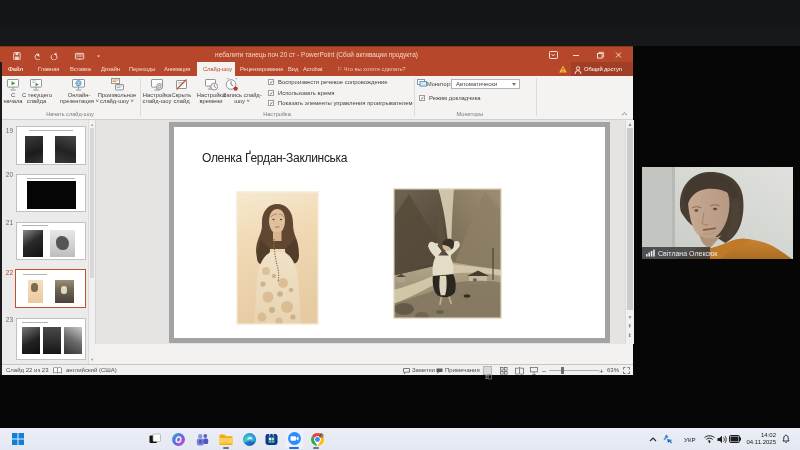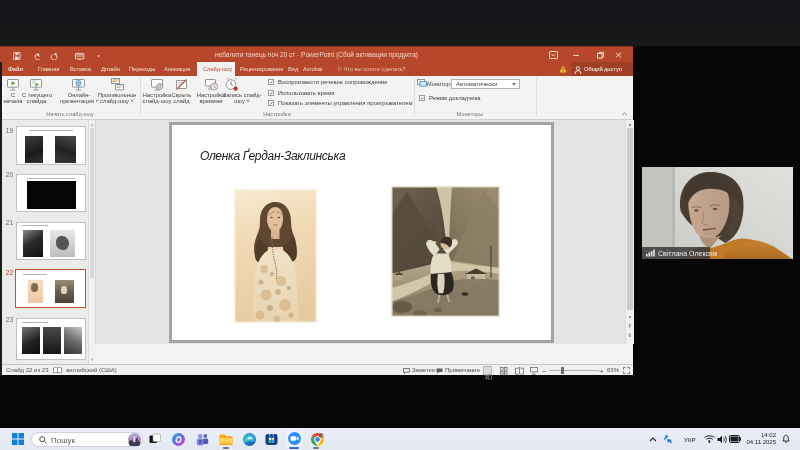--- a/index.html
+++ b/index.html
@@ -209,21 +209,21 @@
         <div style="position:absolute;left:26px;top:8px;width:18px;height:27px;background:linear-gradient(180deg,#4a4a4a,#161616);"></div>
         <div style="position:absolute;left:47px;top:8px;width:18px;height:27px;background:linear-gradient(210deg,#c8c8c8,#6a6a6a 50%,#333);"></div>
       </div>
       <div class="abs" style="left:88px;top:0;width:7px;height:244px;background:#f2f1ef;border-left:1px solid #dcdbd9;box-sizing:border-box;">
         <div style="position:absolute;left:1.2px;top:2px;color:#a0a0a0;font-size:4px;">▲</div>
         <div style="position:absolute;left:1.2px;bottom:2px;color:#a0a0a0;font-size:4px;">▼</div>
         <div style="position:absolute;left:1px;top:8px;width:4px;height:150px;background:#d8d7d5;"></div>
       </div>
     </div>
     <div class="abs" id="mainarea">
-      <div class="abs" style="left:73px;top:2px;width:385px;height:221px;background:#fff;border:3px solid #a3a3a3;box-sizing:border-box;font-style:italic;">
+      <div class="abs" style="left:73px;top:2px;width:441px;height:221px;background:#fff;border:5px solid #a3a3a3;box-sizing:border-box;">
         <div class="abs" style="left:28px;top:23.5px;font-size:12px;letter-spacing:-0.3px;color:#212121;">Оленка Ґердан-Заклинська</div>
         <svg class="abs" style="left:62px;top:64px;" width="83" height="134" viewBox="0 0 83 134">
           <defs>
             <linearGradient id="p1bg" x1="0.1" y1="0" x2="0.3" y2="1">
               <stop offset="0" stop-color="#f6e9cf"></stop>
               <stop offset="0.4" stop-color="#f0d9b4"></stop>
               <stop offset="1" stop-color="#e6cba2"></stop>
             </linearGradient>
             <linearGradient id="dress" x1="0" y1="0" x2="0" y2="1">
               <stop offset="0" stop-color="#f0e2c8"></stop>
@@ -442,40 +442,20 @@
     </svg>
   </div>
 
   <div class="abs" id="taskbar" style="left:0;top:428px;width:800px;height:22px;background:linear-gradient(180deg,#ebeef5,#e4e8f2);">
     <svg class="abs" style="left:12px;top:5px" width="12" height="12" viewBox="0 0 12 12">
       <rect x="0" y="0" width="5.5" height="5.5" fill="#1181d7"></rect>
       <rect x="6.5" y="0" width="5.5" height="5.5" fill="#1181d7"></rect>
       <rect x="0" y="6.5" width="5.5" height="5.5" fill="#1181d7"></rect>
       <rect x="6.5" y="6.5" width="5.5" height="5.5" fill="#1181d7"></rect>
     </svg>
-    <div class="abs" style="left:31px;top:3.5px;width:112px;height:15px;background:#fdfdfe;border:1px solid #ccd2e0;border-radius:8px;box-sizing:border-box;">
-      <svg class="abs" style="left:7px;top:3.5px" width="8" height="8" viewBox="0 0 8 8">
-        <circle cx="3.2" cy="3.2" r="2.5" fill="none" stroke="#4f4f4f" stroke-width="1"></circle>
-        <path d="M5.2,5.2 L7.4,7.4" stroke="#4f4f4f" stroke-width="1"></path>
-      </svg>
-      <div class="abs" style="left:19px;top:3px;font-size:8px;color:#5a5a5a;">Пошук</div>
-      <svg class="abs" style="right:1.5px;top:0.5px" width="13" height="13" viewBox="0 0 13 13">
-        <defs>
-          <linearGradient id="pic" x1="0" y1="0" x2="0" y2="1">
-            <stop offset="0" stop-color="#9db4dd"></stop>
-            <stop offset="0.5" stop-color="#b487b8"></stop>
-            <stop offset="1" stop-color="#e8b06c"></stop>
-          </linearGradient>
-        </defs>
-        <circle cx="6.5" cy="6.5" r="6.5" fill="url(#pic)"></circle>
-        <path d="M0.5,9 L3.5,6.5 L5.5,9 L8,5.5 L12.5,9 L12,11.5 A6.5,6.5 0 0 1 1,11.5 Z" fill="#413a54"></path>
-        <rect x="5.4" y="3.2" width="2" height="6" fill="#e3d9e6" opacity="0.9"></rect>
-        <rect x="8.4" y="4.6" width="1.4" height="4.6" fill="#56496a"></rect>
-      </svg>
-    </div>
     <svg class="abs" style="left:149px;top:5px" width="12" height="12" viewBox="0 0 12 12">
       <rect x="0.5" y="2.5" width="7.5" height="7.5" rx="1" fill="#14120f"></rect>
       <rect x="4" y="1" width="7.5" height="7.5" rx="1" fill="#fdfdfd" stroke="#9a9a98" stroke-width="0.6"></rect>
     </svg>
     <svg class="abs" style="left:172px;top:5px" width="13" height="13" viewBox="0 0 13 13">
       <defs>
         <linearGradient id="cop" x1="0" y1="0" x2="1" y2="1">
           <stop offset="0" stop-color="#38b8b0"></stop>
           <stop offset="0.35" stop-color="#4a7de0"></stop>
           <stop offset="0.7" stop-color="#9a4ee0"></stop>

